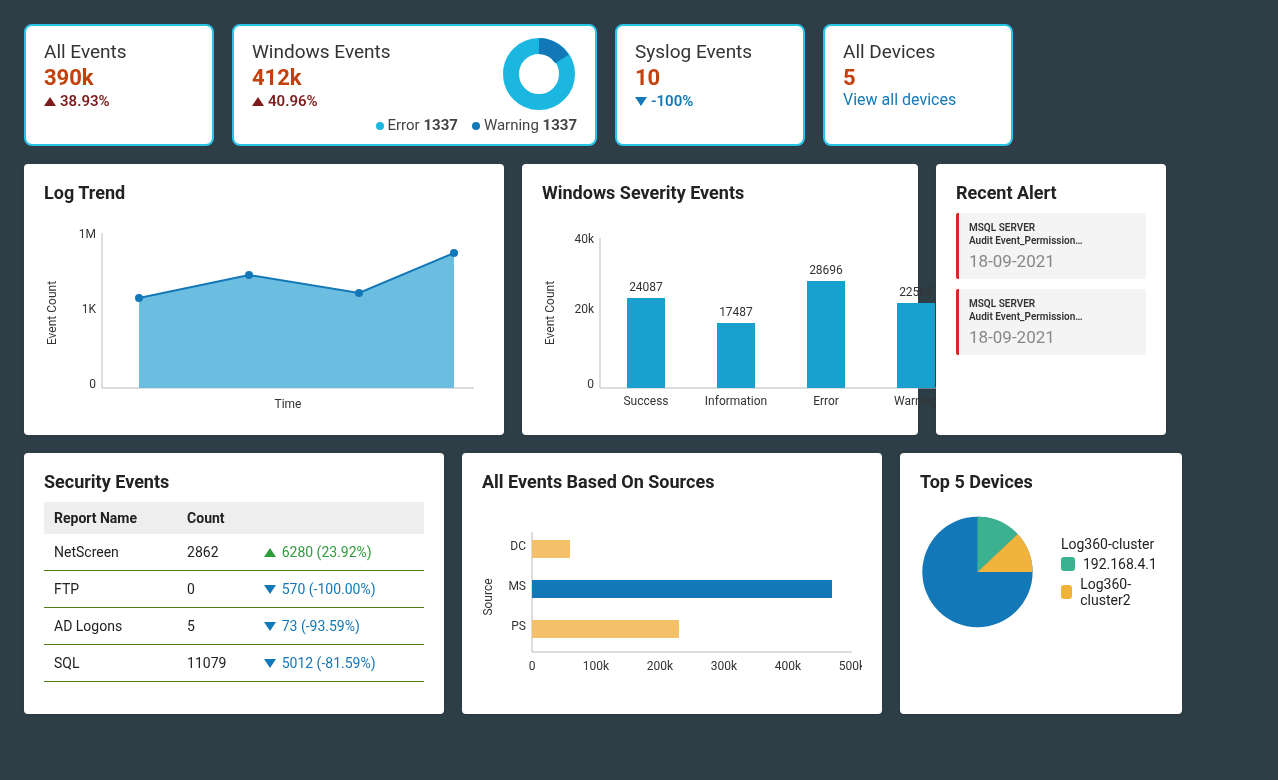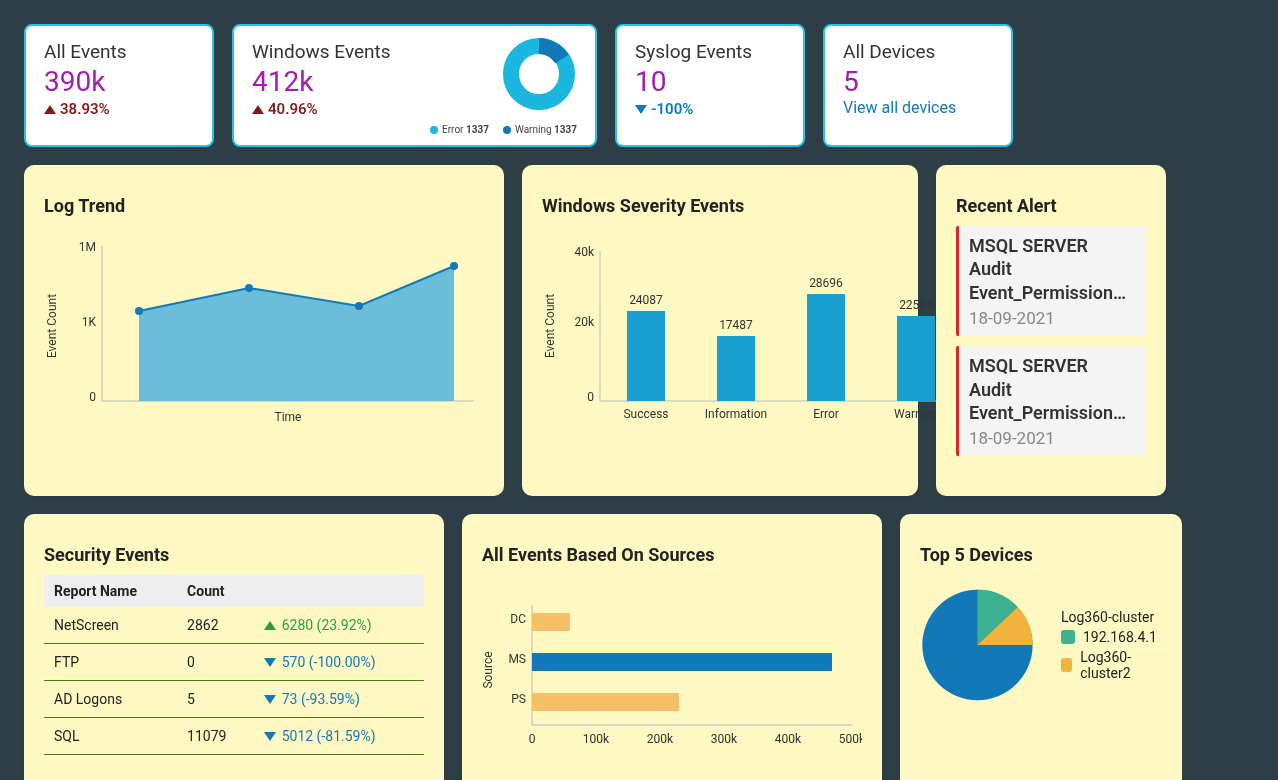--- a/index.html
+++ b/index.html
@@ -4,50 +4,50 @@
 <style>
   * { box-sizing: border-box; margin: 0; padding: 0; }
   body {
     background: #2e3e47;
     font-family: -apple-system, BlinkMacSystemFont, "Segoe UI", Roboto, Arial, sans-serif;
     padding: 24px;
     color: #222;
   }
   .row { display: flex; gap: 18px; margin-bottom: 18px; }
   .card {
-    background: #fef9c3;
-    border-radius: 10px;
-    padding: 30px 20px;
+    background: #ffffff;
+    border-radius: 4px;
+    padding: 18px 20px;
     box-shadow: 0 1px 3px rgba(0,0,0,0.1);
   }
   .stat-card {
     border: 2px solid #29c3e6;
     border-radius: 8px;
     padding: 14px 18px 10px 18px;
     background: #fff;
   }
   .stat-title { font-size: 19px; color: #333; margin-bottom: 2px; }
-  .stat-value { font-size: 28px; font-weight: 400; color: #a21caf; }
+  .stat-value { font-size: 22px; font-weight: 700; color: #c2410c; }
   .delta { font-size: 15px; font-weight: 600; margin-top: 2px; display:flex; align-items:center; gap:4px;}
   .delta.up { color: #7f1d1d; }
   .delta.down { color: #1378b8; }
   .tri { width:0; height:0; display:inline-block; }
   .tri.up { border-left:6px solid transparent; border-right:6px solid transparent; border-bottom:9px solid currentColor; }
   .tri.down { border-left:6px solid transparent; border-right:6px solid transparent; border-top:9px solid currentColor; }
   .link { color:#1378b8; font-size:16px; cursor:pointer; }
   .panel-title { font-size:18px; font-weight:700; margin-bottom:10px; }
   .axis-label { font-size:12px; fill:#333; }
   .tick { font-size:12px; fill:#333; }
   .bar-lbl { font-size:12px; fill:#333; text-anchor:middle; }
   .legend-dot { width:8px; height:8px; border-radius:50%; display:inline-block; margin-right:4px; vertical-align:middle;}
   table { width:100%; border-collapse:collapse; font-size:14px; }
   th { text-align:left; background:#eee; padding:8px 10px; font-weight:700; }
   td { padding:10px; border-bottom:1px solid #4d7c0f; }
   .alert-item { background:#f4f4f4; border-left:3px solid #d62828; padding:8px 10px; margin-bottom:10px; border-radius:2px; }
-  .alert-title { font-size:18px; font-weight:600; color:#333; line-height:1.3; }
+  .alert-title { font-size:10px; font-weight:600; color:#333; line-height:1.3; }
   .alert-date { font-size:17px; color:#888; margin-top:4px; }
   .pie-legend-row { display:flex; align-items:center; gap:8px; font-size:14px; margin:4px 0;}
   .pie-sq { width:14px; height:14px; border-radius:3px; display:inline-block; }
 </style>
 </head>
 <body>
 
 <div class="row">
 
   <div class="stat-card" style="width:190px">
@@ -64,21 +64,21 @@
     <div class="stat-value">412k</div>
     <div class="delta up">
       <span class="tri up"></span>
       <span>40.96%</span>
     </div>
 
     <svg width="80" height="80" style="position:absolute; right:16px; top:8px;">
       <circle cx="40" cy="40" r="28" fill="none" stroke="#1bb7e0" stroke-width="16"></circle>
       <path d="M40 12 A28 28 0 0 1 63 25" fill="none" stroke="#1378b8" stroke-width="16"></path>
     </svg>
-    <div style="font-size:10px; color:#444; margin-top:6px; display:flex; gap:14px; justify-content:flex-end;">
+    <div style="font-size:15px; color:#444; margin-top:6px; display:flex; gap:14px; justify-content:flex-end;">
       <span><span class="legend-dot" style="background:#1bb7e0"></span><span>Error</span> <b>1337</b></span>
       <span><span class="legend-dot" style="background:#1378b8"></span><span>Warning</span> <b>1337</b></span>
     </div>
   </div>
 
   <div class="stat-card" style="width:190px">
     <div class="stat-title">Syslog Events</div>
     <div class="stat-value">10</div>
     <div class="delta down">
       <span class="tri down"></span>

